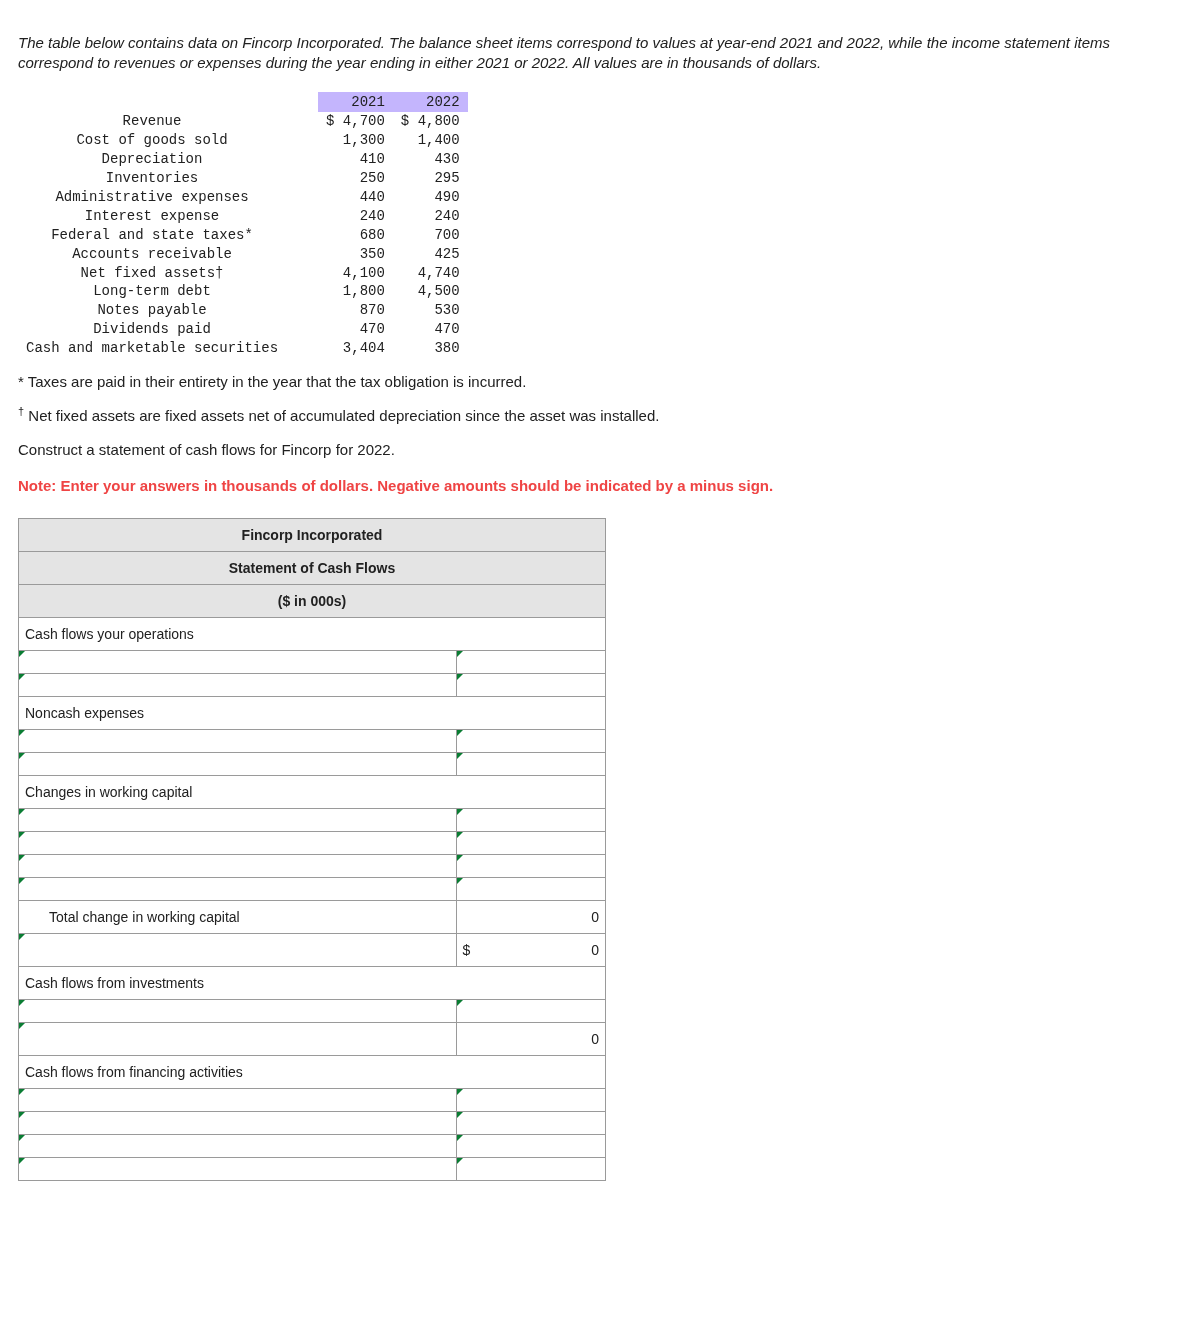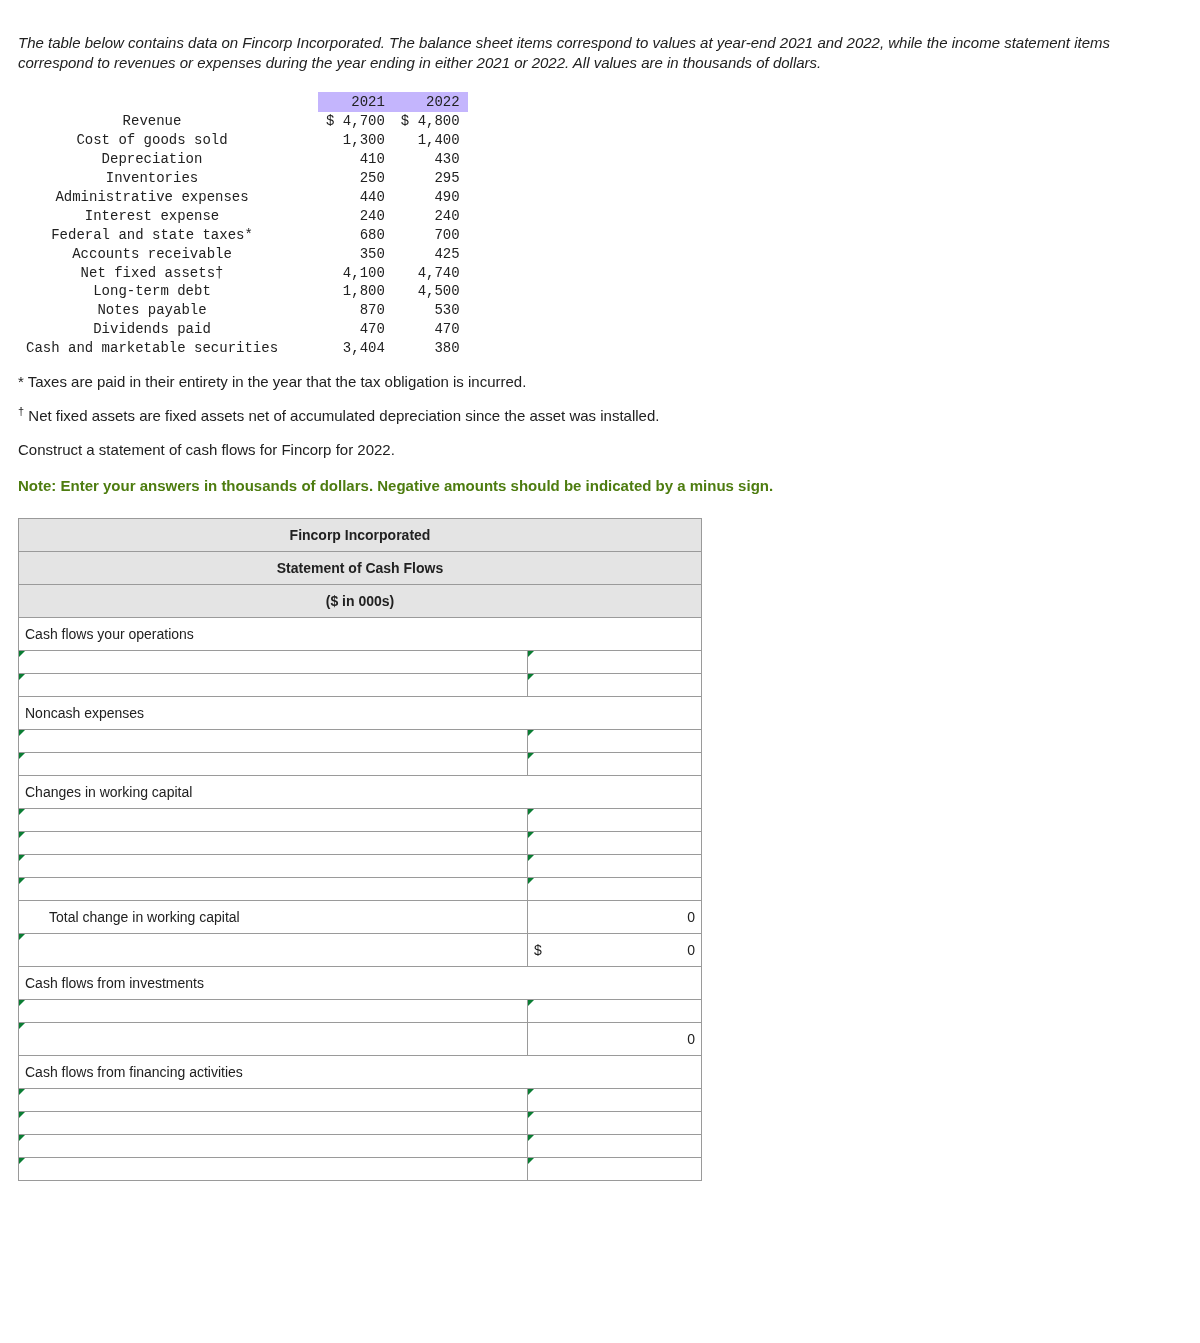--- a/index.html
+++ b/index.html
@@ -39,27 +39,27 @@
     text-align: center;
     padding-left: 8px;
     padding-right: 40px;
   }
   .footnote {
     margin: 12px 0 4px 0;
   }
   .footnote sup { font-size: 11px; }
   .instruction { margin-top: 14px; margin-bottom: 2px;}
   .instruction-red {
-    color: #4d7c0f;
+    color: #ef4444;
     font-weight: bold;
     margin-bottom: 22px;
   }
   .cf-table {
     border-collapse: collapse;
-    width: 684px;
+    width: 588px;
   }
   .cf-table td, .cf-table th {
     border: 1px solid #9a9a9a;
     padding: 5px 6px;
     font-size: 14px;
     height: 22px;
   }
   .cf-title {
     background: #e4e4e4;
     font-weight: bold;

